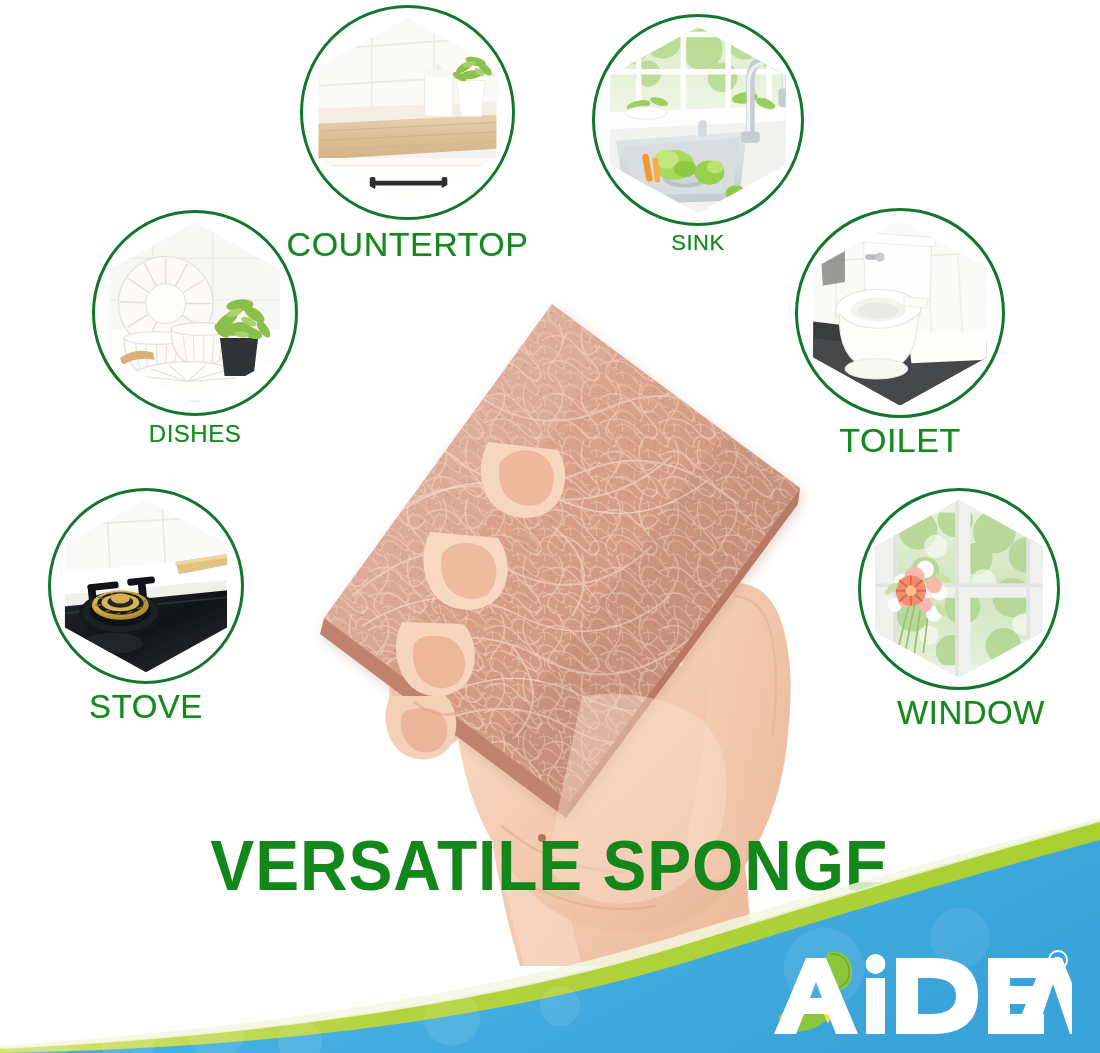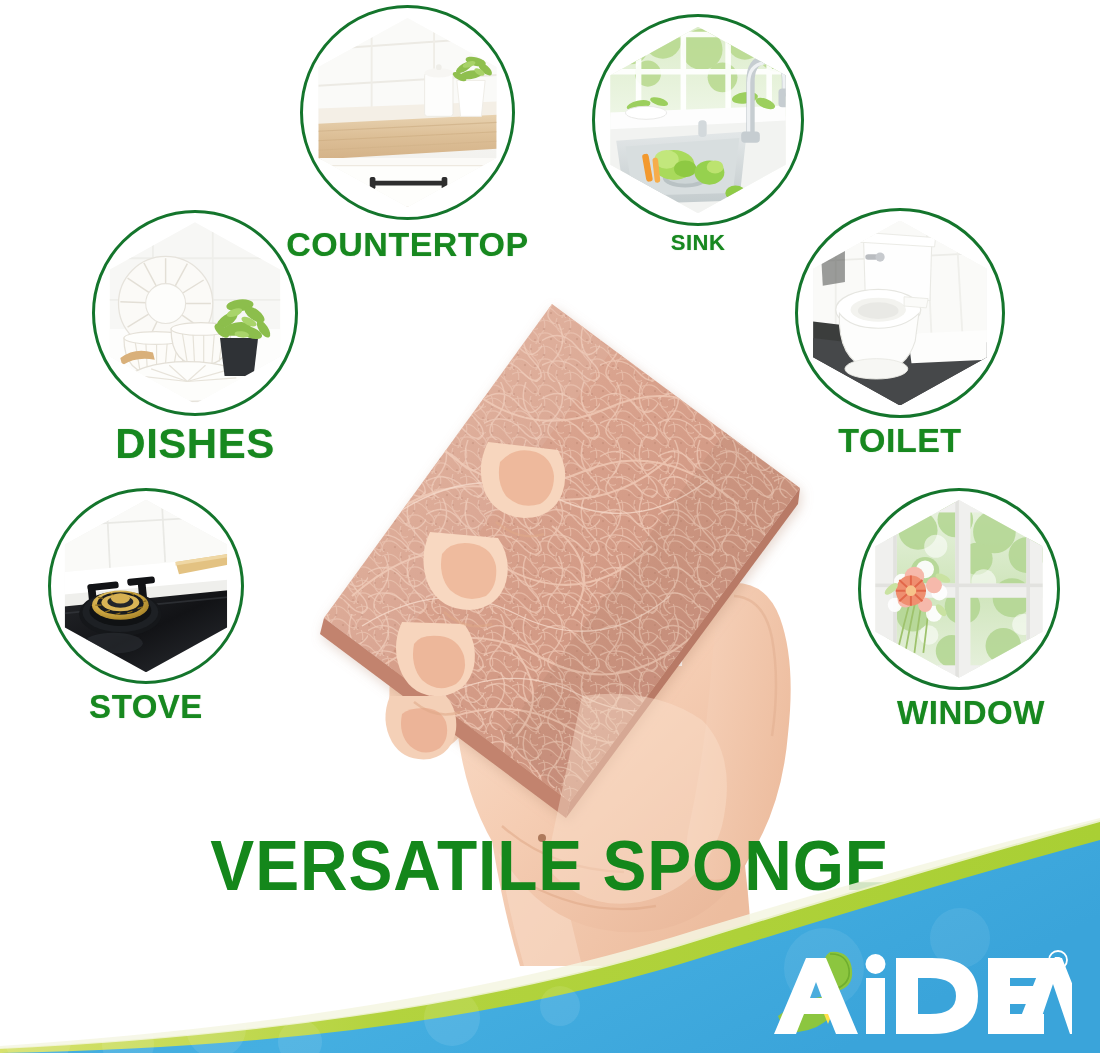--- a/index.html
+++ b/index.html
@@ -33,38 +33,38 @@
     -webkit-clip-path:polygon(50% 0%,97% 26%,97% 74%,50% 100%,3% 74%,3% 26%);
     clip-path:polygon(50% 0%,97% 26%,97% 74%,50% 100%,3% 74%,3% 26%);
     overflow:hidden;
     z-index:2;
   }
   .photo svg{display:block;width:100%;height:100%;}
   .b-label{
     position:absolute;left:50%;transform:translateX(-50%);
     white-space:nowrap;
     color:#17881f;
-    font-weight:700;
+    font-weight:400;
     letter-spacing:0.5px;
     font-family:"Liberation Sans",sans-serif;
     text-shadow:0 0 1px rgba(23,136,31,.5);
   }
 
   
   #badge-countertop{left:300px;top:5px;}
   #badge-countertop .circle{width:215px;height:215px;}
   #badge-countertop .b-label{top:220px;font-size:34px;}
 
   #badge-sink{left:592px;top:14px;}
   #badge-sink .circle{width:212px;height:212px;}
   #badge-sink .b-label{top:216px;font-size:22px;}
 
   #badge-dishes{left:92px;top:210px;}
   #badge-dishes .circle{width:206px;height:206px;}
-  #badge-dishes .b-label{top:210px;font-size:42px;}
+  #badge-dishes .b-label{top:210px;font-size:24px;}
 
   #badge-toilet{left:795px;top:208px;}
   #badge-toilet .circle{width:210px;height:210px;}
   #badge-toilet .b-label{top:213px;font-size:34px;}
 
   #badge-stove{left:48px;top:488px;}
   #badge-stove .circle{width:196px;height:196px;}
   #badge-stove .b-label{top:200px;font-size:33px;}
 
   #badge-window{left:858px;top:488px;}

